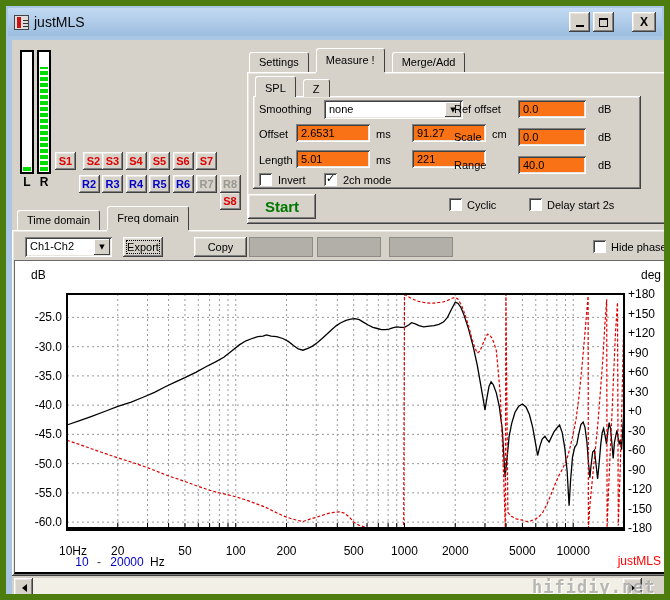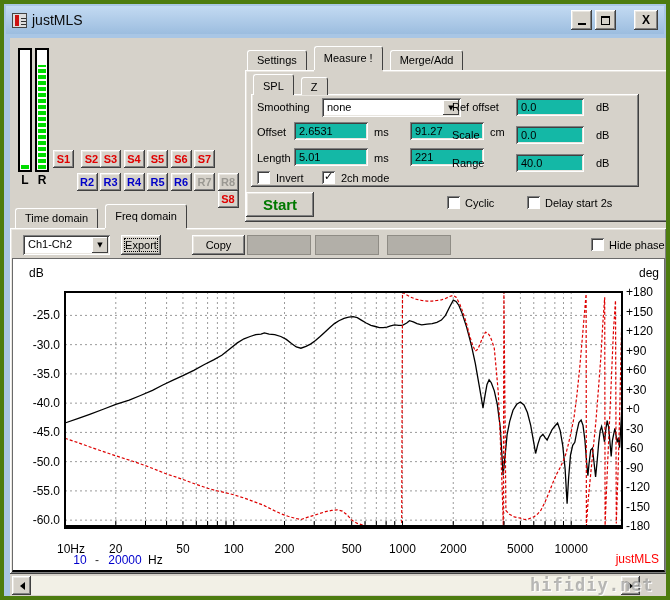--- a/index.html
+++ b/index.html
@@ -1,18 +1,18 @@
 <!DOCTYPE html>
 <html><head>
 <meta charset="utf-8">
 <style>
   html,body{margin:0;padding:0;background:#fff;}
   *{box-sizing:border-box;}
   body{font-family:"Liberation Sans",sans-serif;font-size:11px;color:#000;-webkit-font-smoothing:none;}
-  .window{position:relative;width:670px;height:600px;background:#a9c6e5;border:4px solid #4d7c0f;overflow:hidden;}
+  .window{position:relative;width:670px;height:600px;background:#a9c6e5;border:6px solid #4d7c0f;overflow:hidden;}
   .titlebar{position:absolute;left:2px;top:2px;right:2px;height:28px;background:linear-gradient(#c3daf2,#9cbddf);display:flex;align-items:center;padding-left:6px;}
   .appicon{width:15px;height:15px;background:#ddd;border:1px solid #444;position:relative;margin-right:5px;}
   .appicon::before{content:"";position:absolute;left:2px;top:1px;width:4px;height:11px;background:#cc1111;}
   .appicon::after{content:"";position:absolute;left:8px;top:4px;width:5px;height:1px;background:#333;box-shadow:0 3px 0 #333,0 6px 0 #333;}
   .title-text{font-size:14px;color:#0a0a0a;}
   .tb-btn{position:absolute;top:4px;width:21px;height:20px;background:#d6d2ca;box-shadow:inset -1px -1px 0 #404040, inset 1px 1px 0 #fff, inset -2px -2px 0 #808080, inset 2px 2px 0 #e9e6e0;display:flex;align-items:center;justify-content:center;font-weight:700;font-size:12px;}
   .glyph-min{width:8px;height:8px;border-bottom:2px solid #000;margin-top:2px;}
   .glyph-max{width:9px;height:9px;border:1px solid #000;border-top:2px solid #000;}
   .client{position:absolute;left:6px;top:34px;width:658px;height:560px;background:#d6d2ca;}
   .panel{box-shadow:inset -1px -1px 0 #404040, inset 1px 1px 0 #fff, inset -2px -2px 0 #808080, inset 2px 2px 0 #e9e6e0;background:#d6d2ca;}
@@ -26,21 +26,21 @@
   .preset.s{color:#e00000;}
   .preset.r{color:#0000c8;}
   .preset.disabled{color:#9a9892;}
 
   .tabs{position:absolute;display:flex;align-items:flex-end;gap:6px;}
   .tab{height:20px;padding:3px 9px 2px;background:#d6d2ca;border:1px solid #404040;border-bottom:none;border-top-color:#fff;border-left-color:#fff;border-radius:3px 3px 0 0;margin-right:1px;white-space:nowrap;}
   .tab.active{height:24px;padding-top:5px;position:relative;z-index:5;box-shadow:0 2px 0 #d6d2ca;}
   .tabs.small .tab{height:18px;}
   .tabs.small .tab.active{height:21px;}
 
-  .field{position:absolute;background:#14b8a6;box-shadow:inset 1px 1px 0 #808080, inset -1px -1px 0 #fff, inset 2px 2px 0 #404040, inset -2px -2px 0 #e9e6e0;padding:3px 5px 0 5px;font-size:11px;}
+  .field{position:absolute;background:#f97316;box-shadow:inset 1px 1px 0 #808080, inset -1px -1px 0 #fff, inset 2px 2px 0 #404040, inset -2px -2px 0 #e9e6e0;padding:3px 5px 0 5px;font-size:11px;}
   .lbl{position:absolute;white-space:nowrap;}
   .combo{position:absolute;background:#fff;box-shadow:inset 1px 1px 0 #808080, inset -1px -1px 0 #fff, inset 2px 2px 0 #404040, inset -2px -2px 0 #e9e6e0;}
   .combo .val{position:absolute;left:5px;top:3px;}
   .combo .drop{position:absolute;right:2px;top:2px;bottom:2px;width:16px;background:#d6d2ca;box-shadow:inset -1px -1px 0 #404040, inset 1px 1px 0 #fff;display:flex;align-items:center;justify-content:center;font-size:7px;font-family:"DejaVu Sans",sans-serif;}
   .checkbox{position:absolute;width:13px;height:13px;background:#fff;box-shadow:inset 1px 1px 0 #808080, inset -1px -1px 0 #fff, inset 2px 2px 0 #404040;}
   .checkbox.checked::after{content:"✓";position:absolute;left:2px;top:-1px;font-weight:700;font-size:11px;font-family:"DejaVu Sans",sans-serif;}
 
   .start-btn{position:absolute;font-weight:700;font-size:15px;color:#007800;}
   .toolbar-btn{position:absolute;height:20px;font-size:11px;}
   .focus-dotted{outline:1px dotted #000;outline-offset:-4px;}

